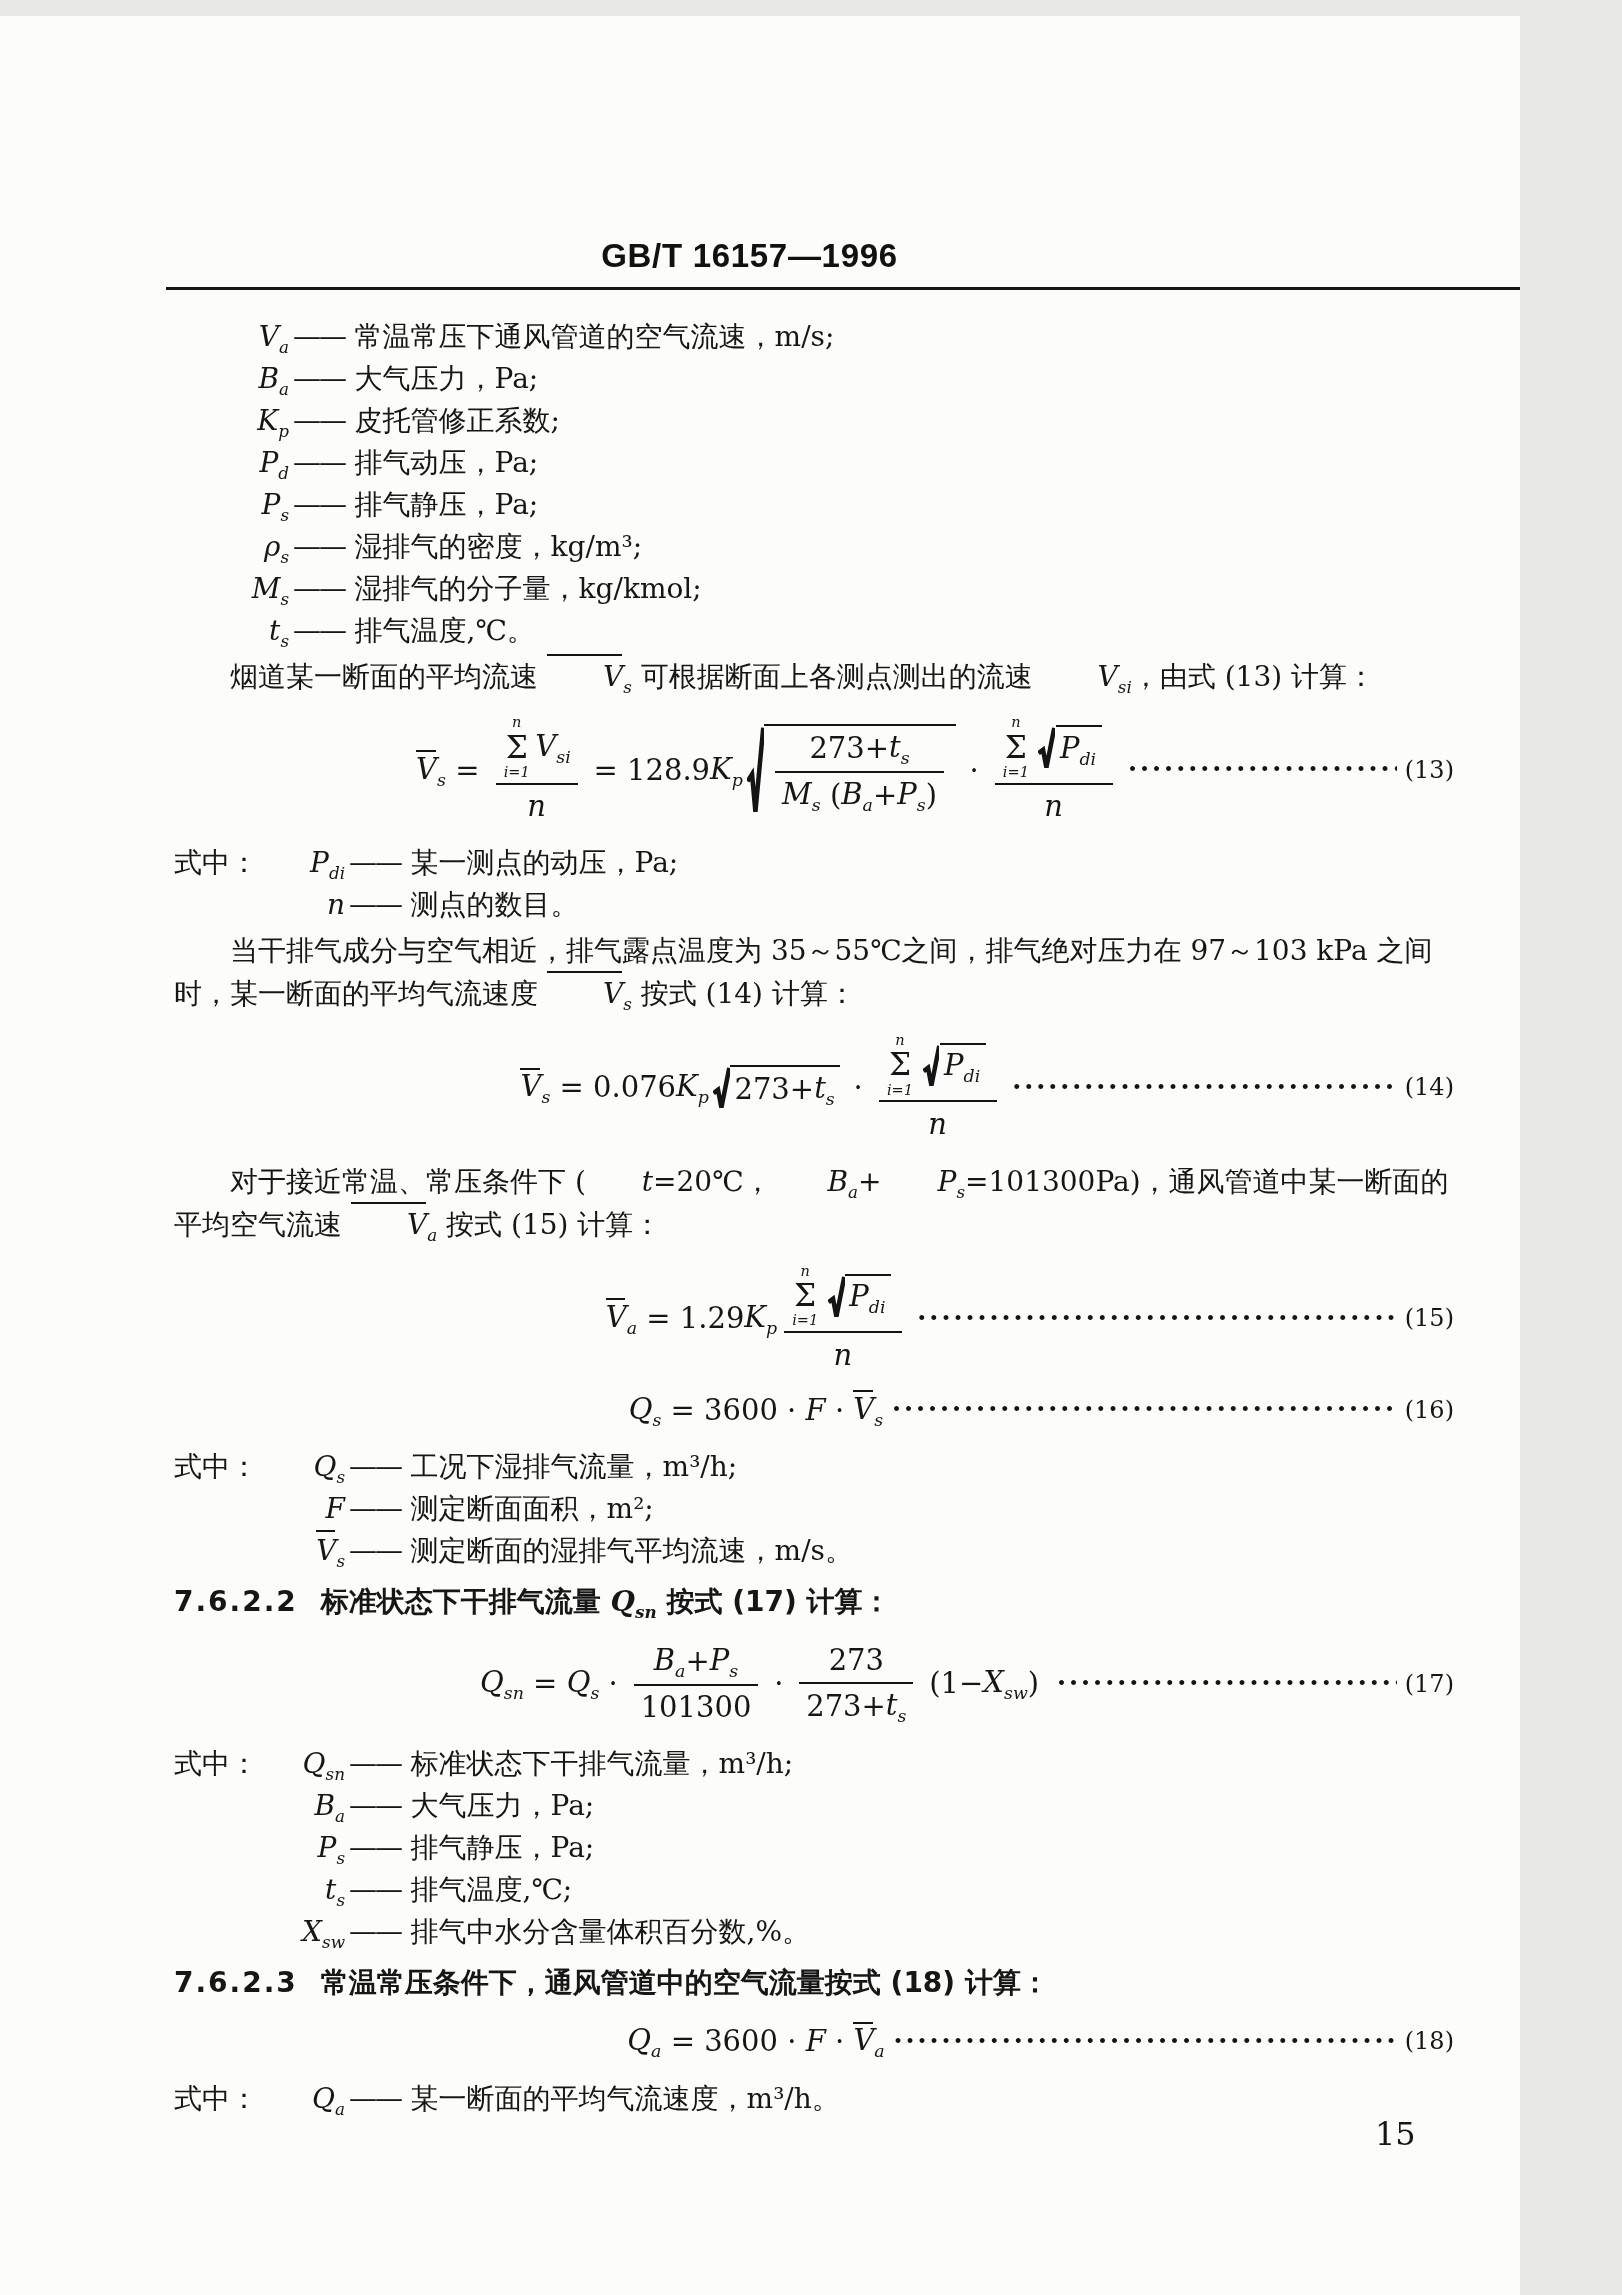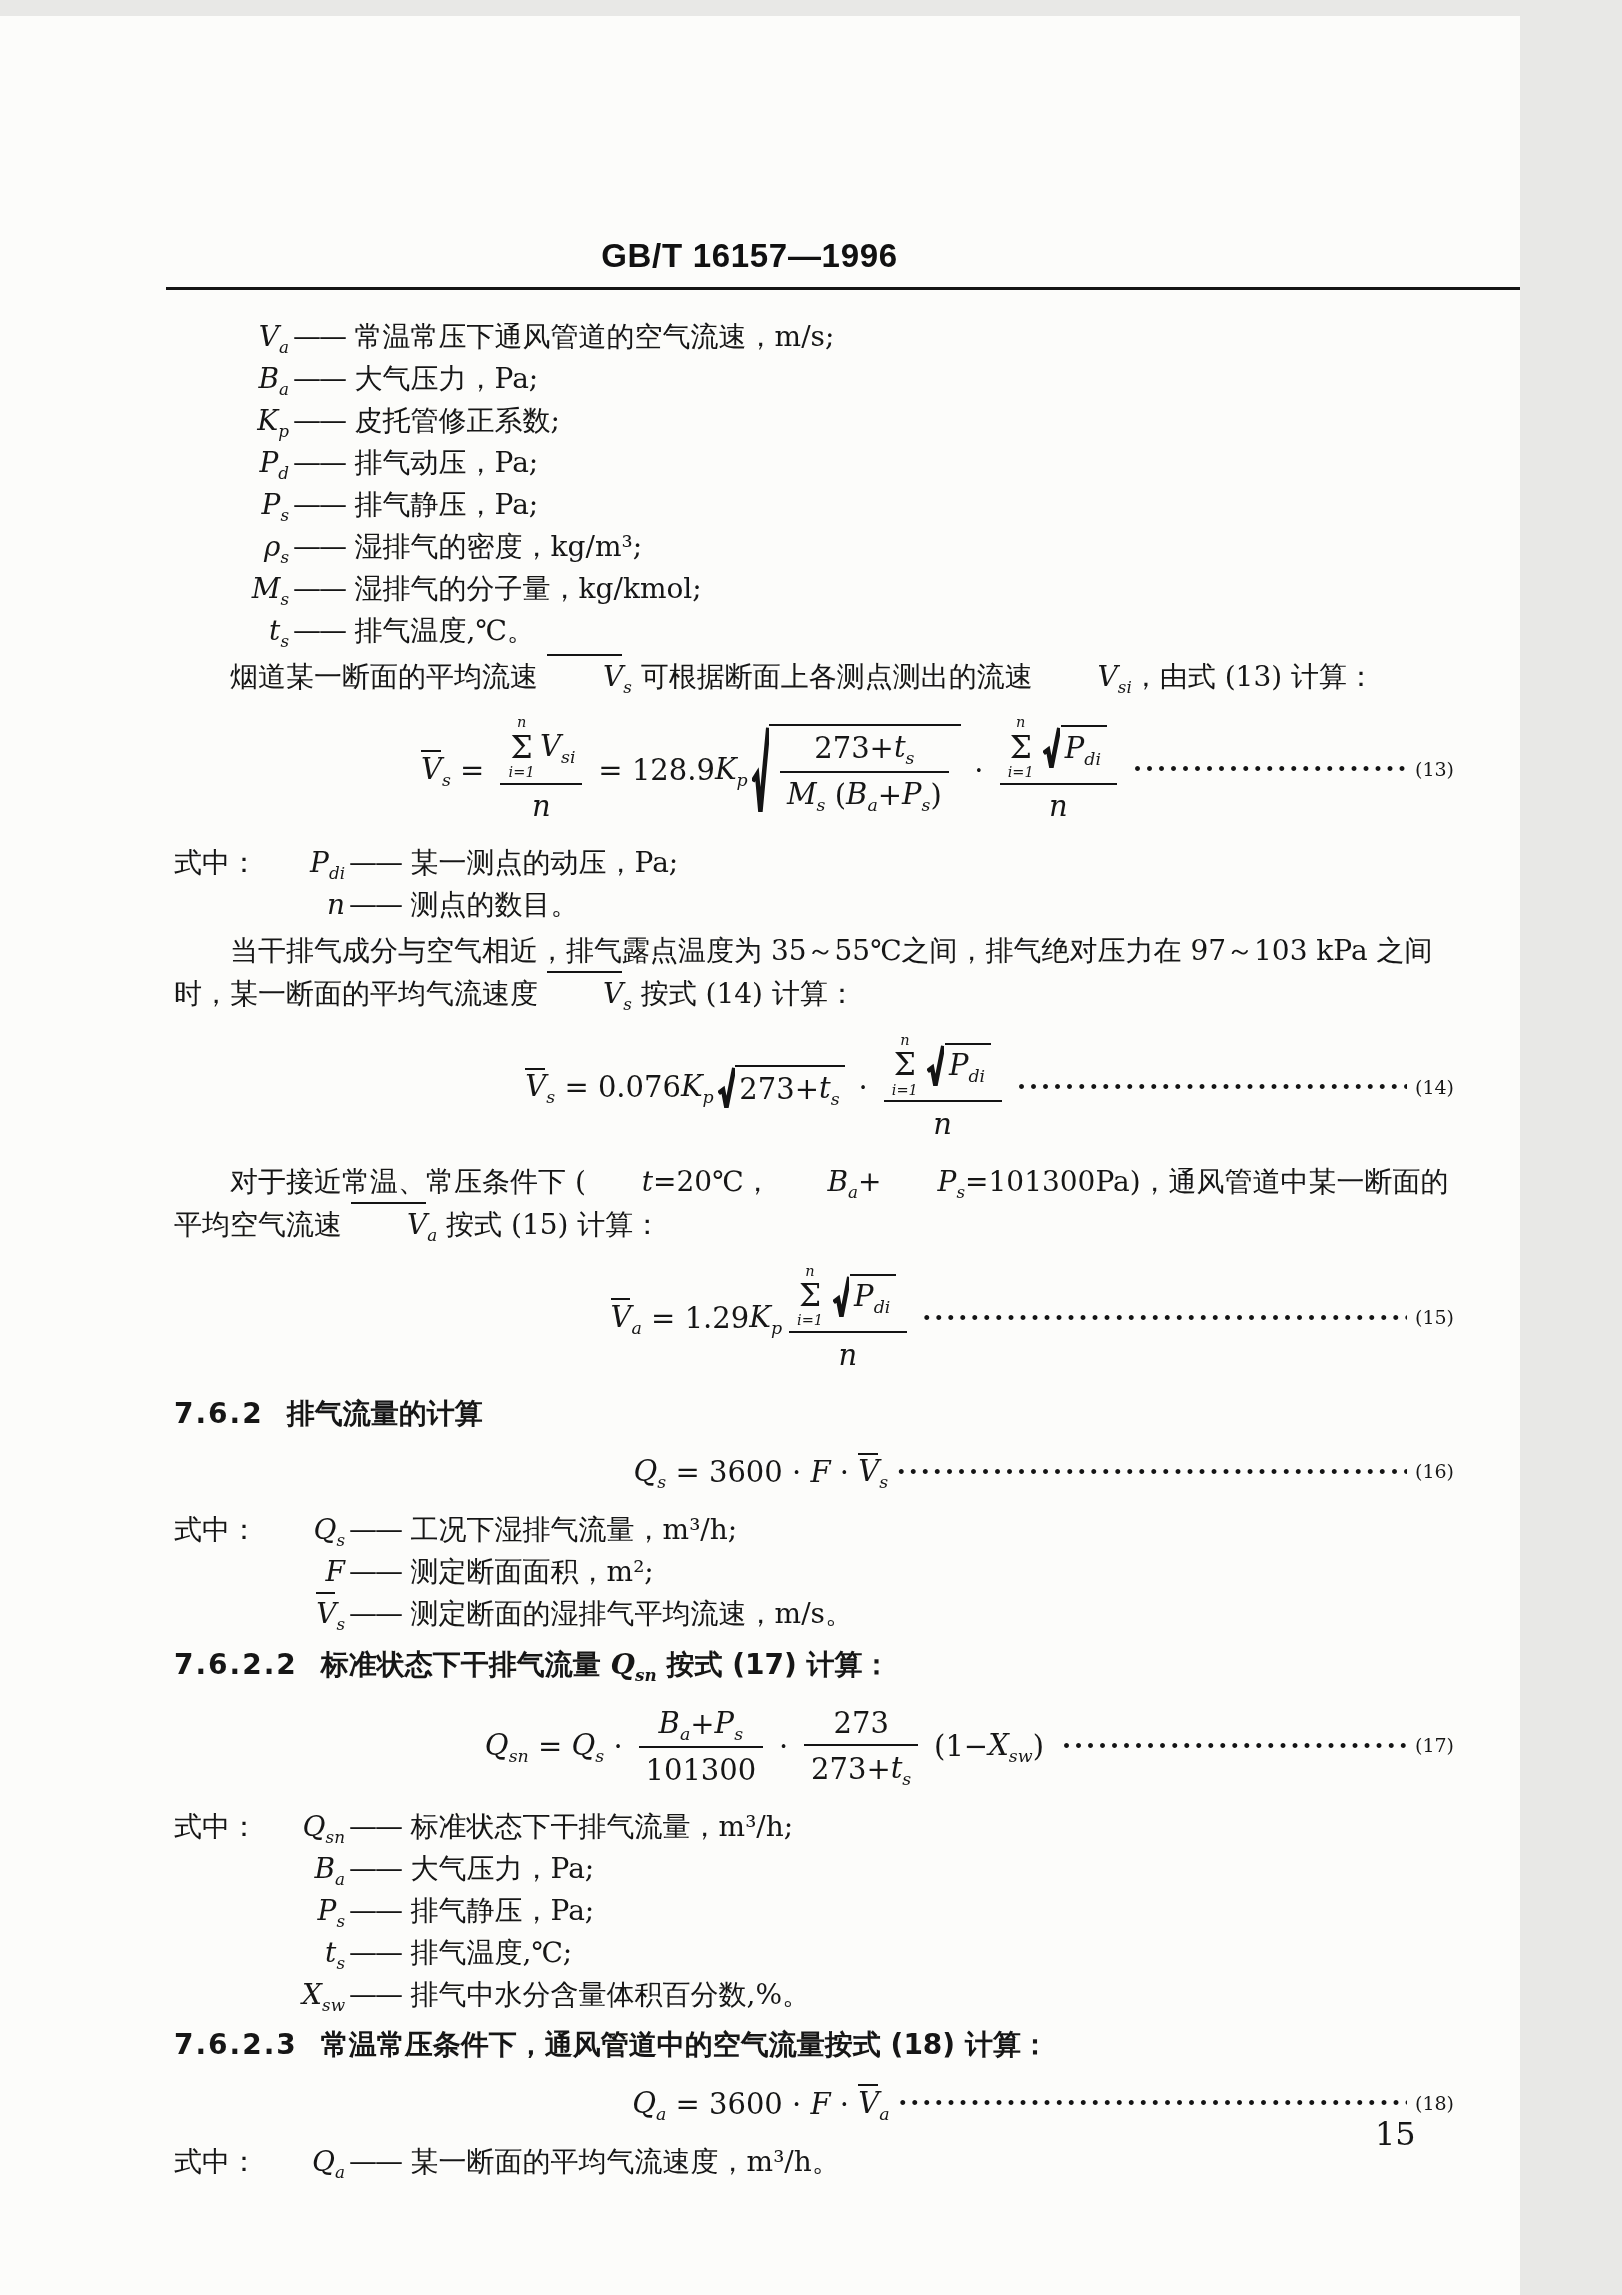--- a/index.html
+++ b/index.html
@@ -35,21 +35,21 @@
     font-family:"DejaVu Sans","Liberation Sans",sans-serif;font-weight:700;
   }
   .hnum{margin-right:23px;letter-spacing:2px;}
   
   .para{line-height:43px;text-indent:2em;margin:2.7px 0;}
   
   .formula{display:flex;align-items:center;margin:17.7px 0;font-size:29px;line-height:1.25;}
   .fsp{flex:0.9 1 0;}
   .fmath{display:inline-flex;align-items:center;white-space:pre;}
   .fdots{flex:1 1 0;overflow:hidden;white-space:nowrap;font-size:17px;letter-spacing:2px;margin:0 8.2px;color:#141414;}
-  .fnum{flex:0 0 auto;font-size:19px;}
+  .fnum{flex:0 0 auto;font-size:24px;}
   
   .mv{font-style:italic;}
   .mv,.mv sub{font-family:"DejaVu Serif","Liberation Serif",serif;}
   .mv sub{font-size:0.60em;font-style:italic;line-height:1;letter-spacing:0;}
   .vb{display:inline-block;position:relative;}
   .vb.bar::after{content:"";position:absolute;left:0;right:1.4px;top:-0.7px;border-top:2px solid #141414;}
   .frac{display:inline-flex;flex-direction:column;align-items:stretch;vertical-align:middle;margin:0 6.8px;}
   .frac .num,.frac .den{display:flex;justify-content:center;align-items:center;padding:0 6.8px 3.4px;white-space:pre;}
   .frac .den{border-top:2px solid #141414;padding:3.4px 6.8px 0;}
   .sum{display:inline-flex;flex-direction:column;align-items:center;line-height:1;margin:0 5.5px 0 1.4px;vertical-align:middle;}
@@ -176,21 +176,20 @@
       </div>
       <div class="para"><span class="mt">对于接近常温、常压条件下 (</span><span class="mv"><span class="vb">t</span></span><span class="mt">=20℃，</span><span class="mv"><span class="vb">B</span><sub class="ms">a</sub></span><span class="mt">+</span><span class="mv"><span class="vb">P</span><sub class="ms">s</sub></span><span class="mt">=101300Pa)，通风管道中某一断面的平均空气流速 </span><span class="mv"><span class="vb bar">V</span><sub class="ms">a</sub></span><span class="mt"> 按式 (15) 计算：</span></div>
       <div class="formula">
         <span class="fsp"></span>
         <span class="fmath"><span class="mv"><span class="vb bar">V</span><sub class="ms">a</sub></span><span class="mt"> = 1.29</span><span class="mv"><span class="vb">K</span><sub class="ms">p</sub></span><span class="frac"><span class="num"><span class="sum"><span class="lim">n</span><span class="sg">Σ</span><span class="lim">i=1</span></span><span class="sqrt"><svg viewBox="0 0 30 100" preserveAspectRatio="none">
                   <path d="M1 62 L9 54 L15 96 L29 2" fill="none" stroke="#141414" stroke-width="4.5" vector-effect="non-scaling-stroke"></path>
                 </svg><span class="rc"><span class="mv"><span class="vb">P</span><sub class="ms">di</sub></span></span></span></span><span class="den"><span class="mv"><span class="vb">n</span></span></span></span></span>
         <span class="fdots">•••••••••••••••••••••••••••••••••••••••••••••••••••••</span>
         <span class="fnum">(15)</span>
       </div>
-      <div class="heading"><span class="hnum">7.6.2</span><span class="htext"><span class="mt">排气流量的计算</span></span></div>
       <div class="formula">
         <span class="fsp"></span>
         <span class="fmath"><span class="mv"><span class="vb">Q</span><sub class="ms">s</sub></span><span class="mt"> = 3600 · </span><span class="mv"><span class="vb">F</span></span><span class="mt"> · </span><span class="mv"><span class="vb bar">V</span><sub class="ms">s</sub></span></span>
         <span class="fdots">•••••••••••••••••••••••••••••••••••••••••••••••••••••••••••••••••</span>
         <span class="fnum">(16)</span>
       </div>
       <div class="defs defs-lead">
         <div class="defrow">
           <span class="deflead">式中：</span>
           <span class="defsym">

